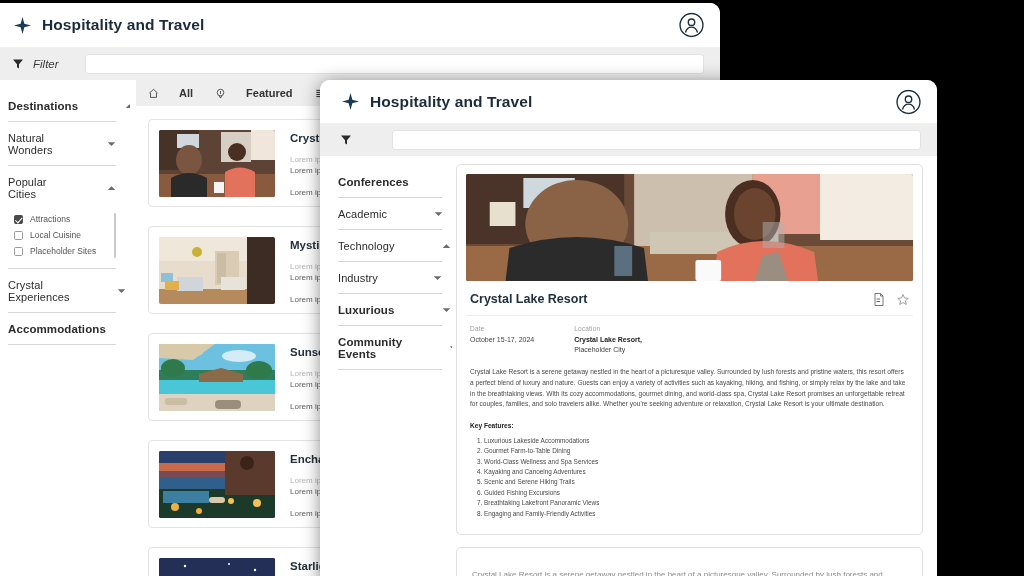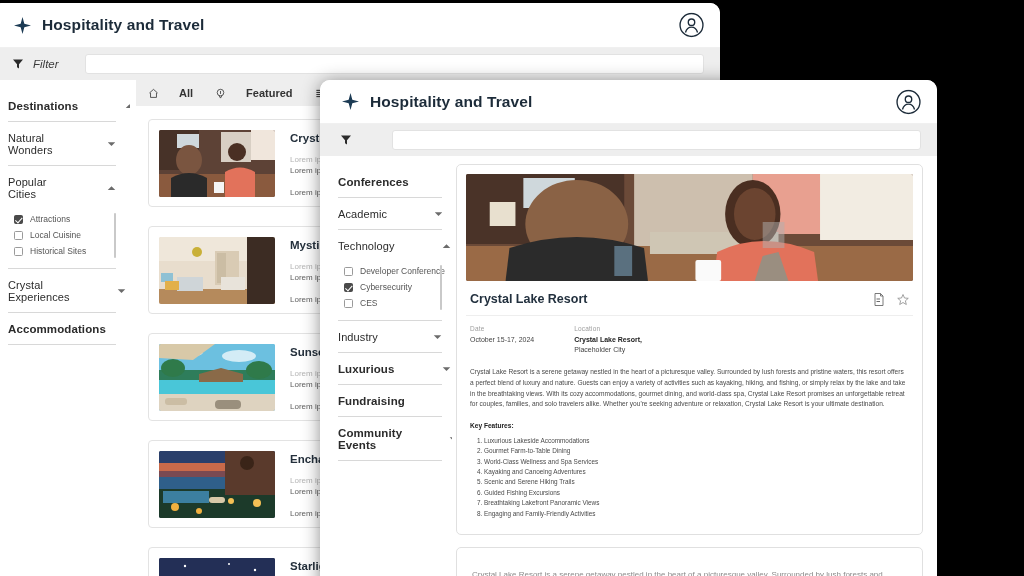--- a/index.html
+++ b/index.html
@@ -205,21 +205,21 @@
             <label class="check-row">
               <span class="cbox on"></span>
               <span class="check-label">Attractions</span>
             </label>
             <label class="check-row">
               <span class="cbox"></span>
               <span class="check-label">Local Cuisine</span>
             </label>
             <label class="check-row">
               <span class="cbox"></span>
-              <span class="check-label">Historical Sites</span>
+              <span class="check-label">Placeholder Sites</span>
             </label>
           </div>
         </div>
 
         <div class="acc">
           <div class="acc-head">
             <span class="acc-title">Crystal Experiences</span>
             <svg class="caret" viewBox="0 0 12 8">
                 <path d="M1 1.5 L6 6.5 L11 1.5 Z" fill="#6b6b6b"></path>
               </svg>
@@ -434,54 +434,32 @@
               </svg>
           </div>
         </div>
         <div class="acc">
           <div class="acc-head">
             <span class="acc-title">Technology</span>
             <svg class="caret" viewBox="0 0 12 8">
                 <path d="M1 6.5 L6 1.5 L11 6.5 Z" fill="#6b6b6b"></path>
               </svg>
           </div>
-          <div class="acc-items">
-            <label class="check-row">
-              <span class="cbox"></span>
-              <span class="check-label">Developer Conference</span>
-            </label>
-            <label class="check-row">
-              <span class="cbox on"></span>
-              <span class="check-label">Cybersecurity</span>
-            </label>
-            <label class="check-row">
-              <span class="cbox"></span>
-              <span class="check-label">CES</span>
-            </label>
-          </div>
         </div>
         <div class="acc">
           <div class="acc-head">
             <span class="acc-title">Industry</span>
             <svg class="caret" viewBox="0 0 12 8">
                 <path d="M1 1.5 L6 6.5 L11 1.5 Z" fill="#6b6b6b"></path>
               </svg>
           </div>
         </div>
         <div class="acc">
           <div class="acc-head">
             <span class="acc-title bold">Luxurious</span>
-            <svg class="caret" viewBox="0 0 12 8">
-                <path d="M1 1.5 L6 6.5 L11 1.5 Z" fill="#6b6b6b"></path>
-              </svg>
-          </div>
-        </div>
-        <div class="acc">
-          <div class="acc-head">
-            <span class="acc-title bold">Fundraising</span>
             <svg class="caret" viewBox="0 0 12 8">
                 <path d="M1 1.5 L6 6.5 L11 1.5 Z" fill="#6b6b6b"></path>
               </svg>
           </div>
         </div>
         <div class="acc">
           <div class="acc-head">
             <span class="acc-title bold">Community Events</span>
             <svg class="caret" viewBox="0 0 12 8">
                 <path d="M1 1.5 L6 6.5 L11 1.5 Z" fill="#6b6b6b"></path>

